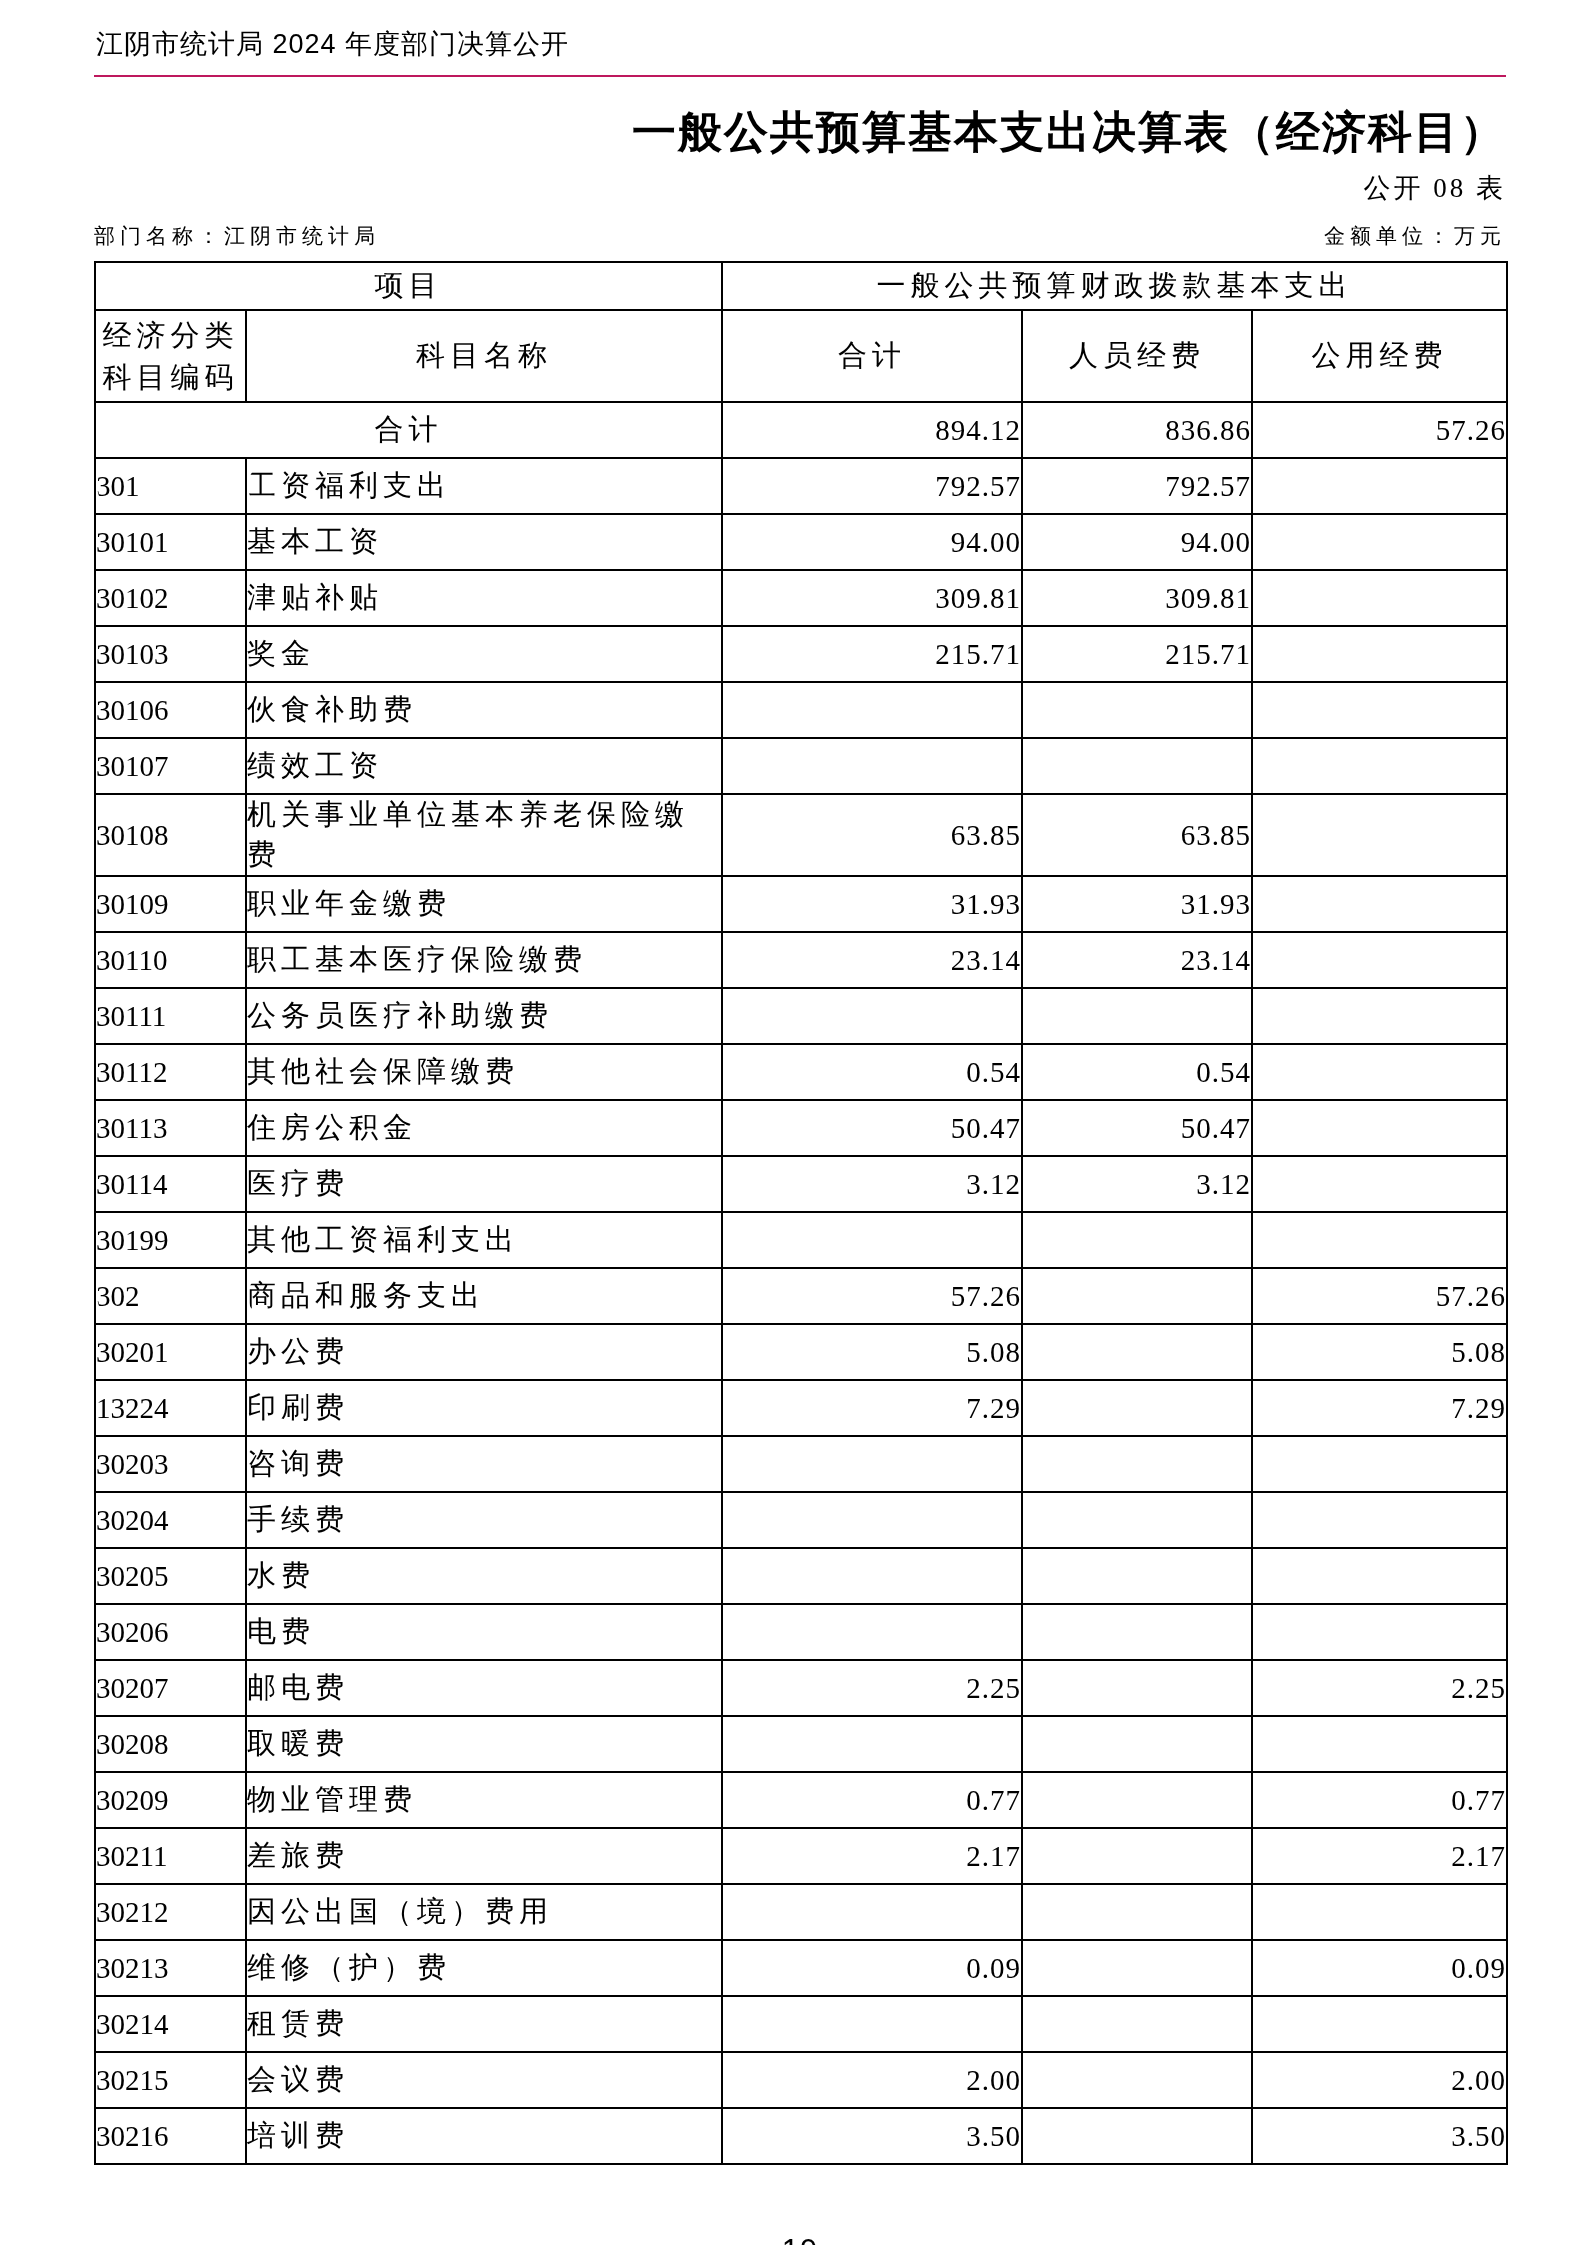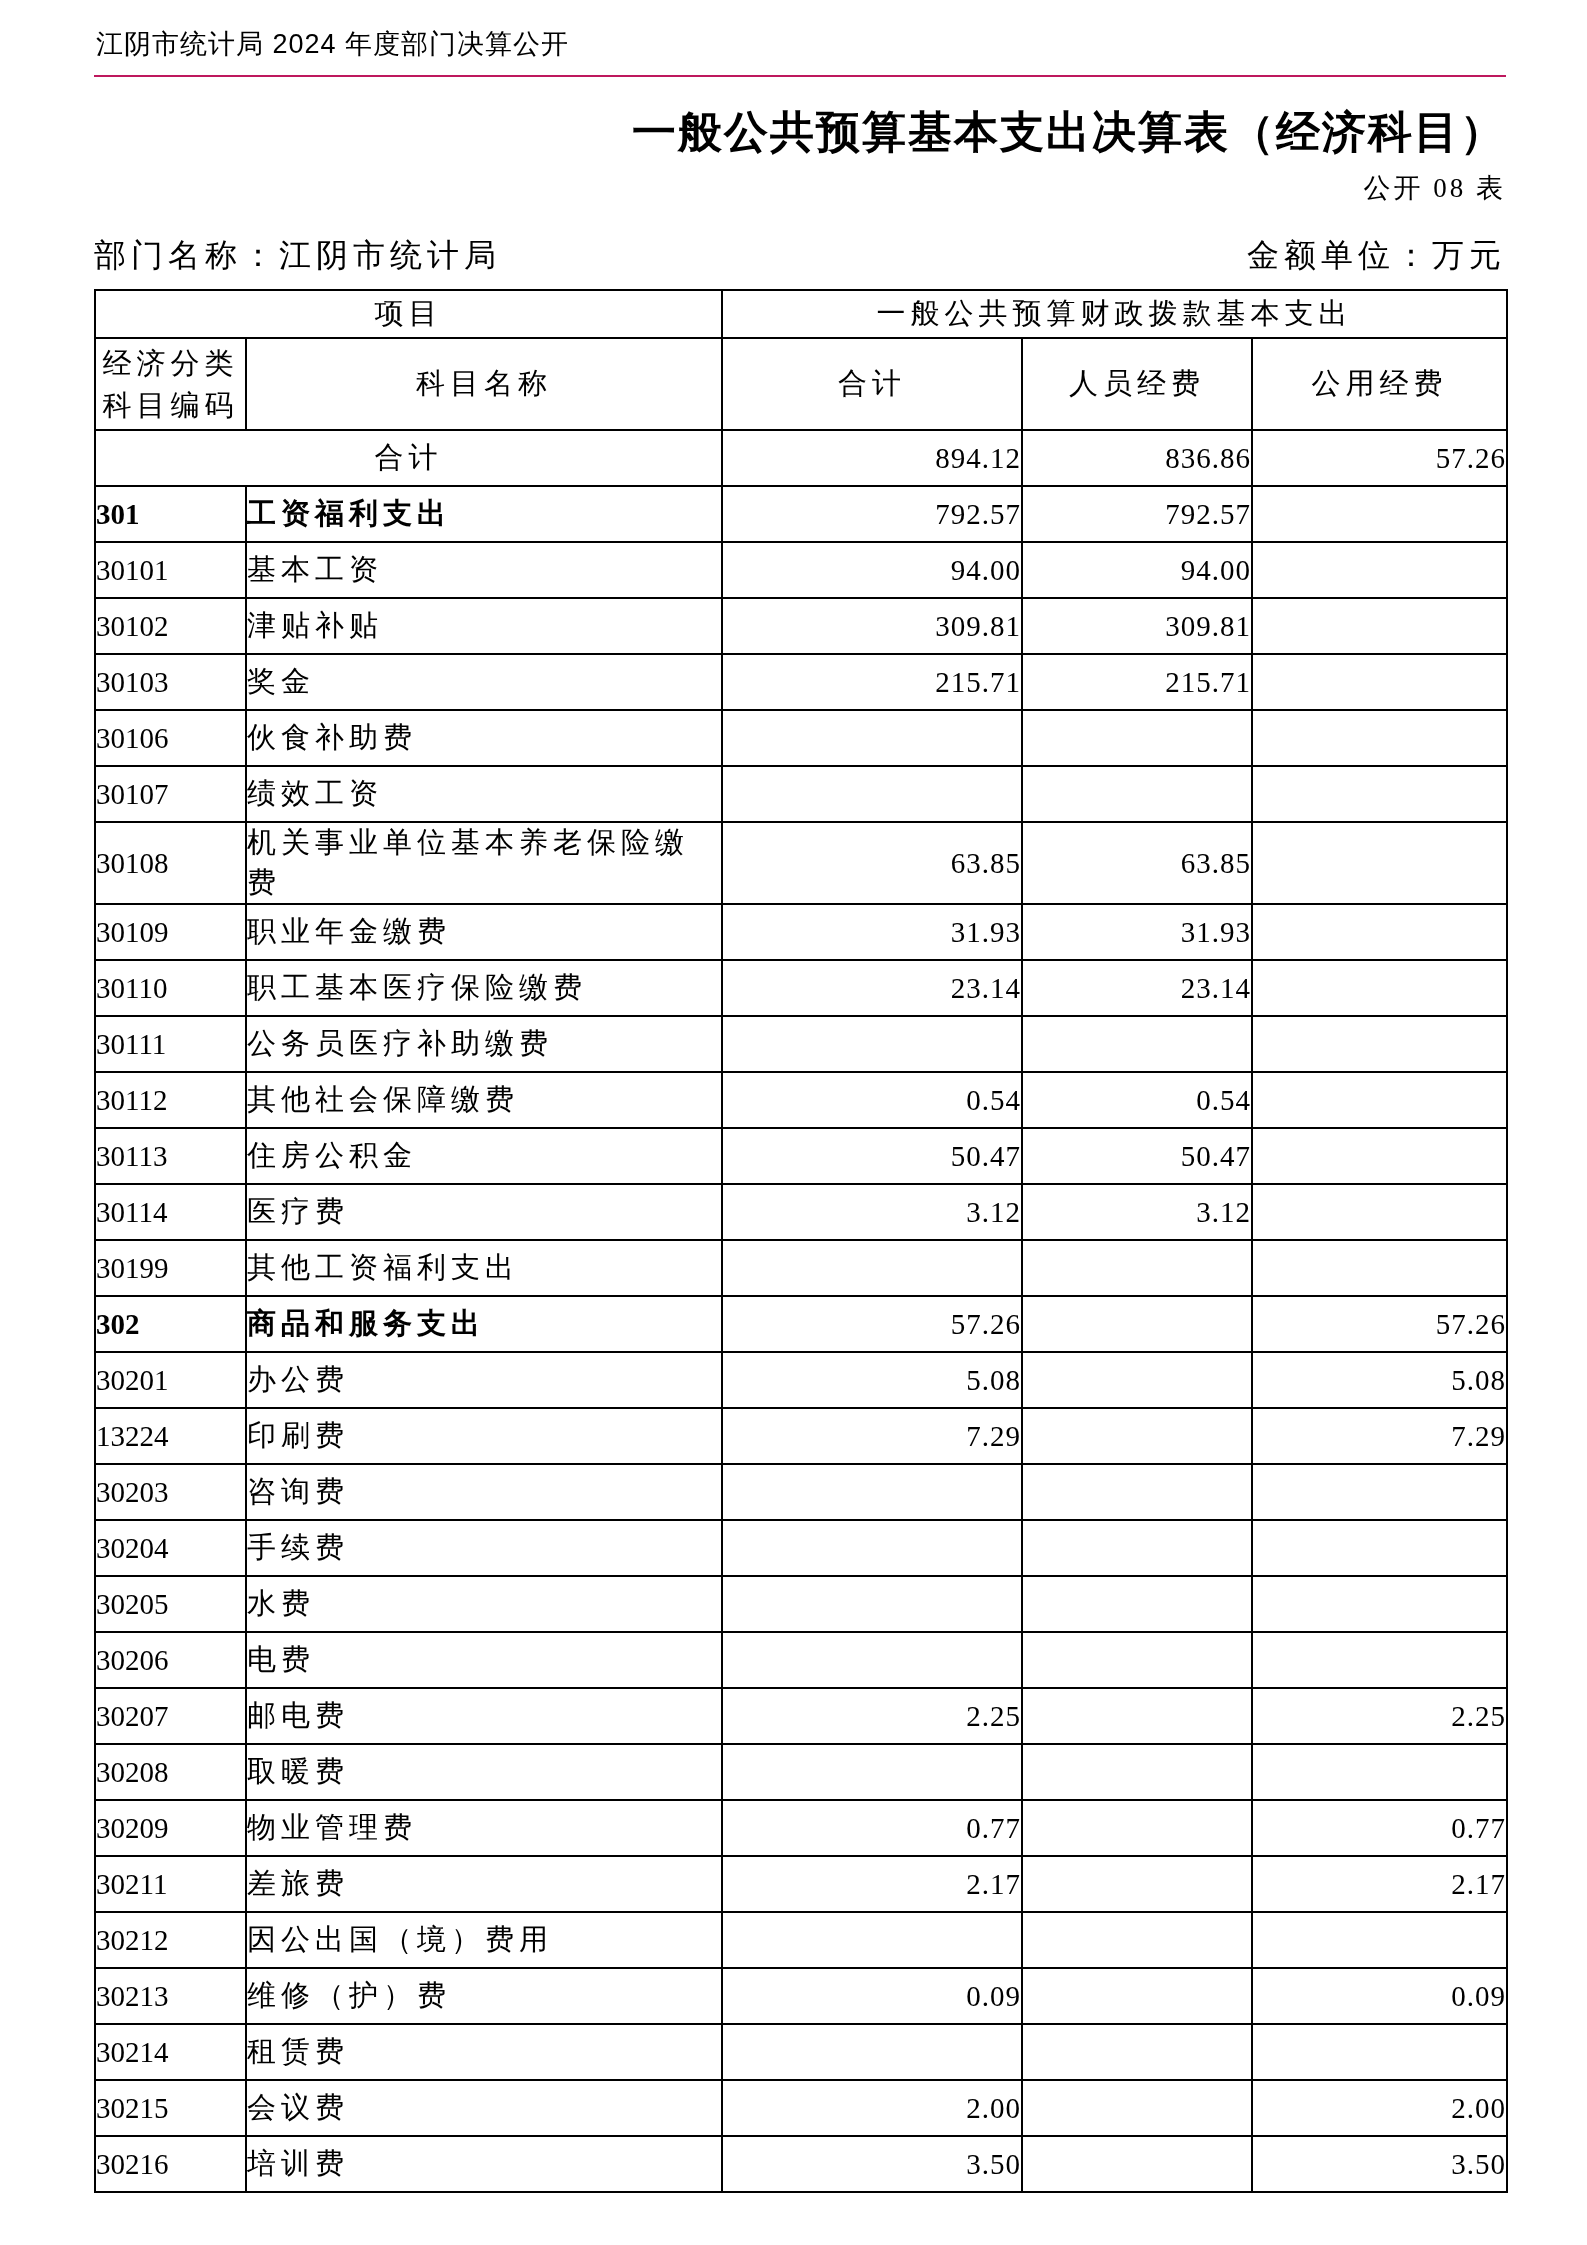--- a/index.html
+++ b/index.html
@@ -37,23 +37,23 @@
   .table-code {
     text-align: right;
     font-size: 27px;
     letter-spacing: 3px;
     margin-top: 0;
   }
   .meta-row {
     display: flex;
     justify-content: space-between;
     align-items: flex-end;
-    font-size: 32px;
+    font-size: 21px;
     letter-spacing: 5px;
-    margin-top: 28px;
+    margin-top: 16px;
     margin-bottom: 11px;
     font-family: Liberation Mono, monospace;
   }
   table.budget {
     border-collapse: collapse;
     table-layout: fixed;
     width: 1412px;
   }
   table.budget th, table.budget td {
     border: 2px solid #000;
@@ -64,21 +64,21 @@
     overflow: hidden;
   }
   tr.h1 th { height: 46px; letter-spacing: 5px; text-align: center; }
   tr.h2 th { height: 90px; letter-spacing: 5px; text-align: center; }
   .code-header-line { line-height: 1.45; }
   tbody td { height: 54px; }
   .code-cell  { text-align: left; padding-left: 13px; letter-spacing: 0; }
   .name-cell  { text-align: left; padding-left: 12px; letter-spacing: 5px; }
   .item-name  { padding-left: 38px; }
   .num-cell   { text-align: right; padding-right: 16px; letter-spacing: 1px; }
-  tr.category .code-cell, tr.category .name-cell { font-weight: bold; }
+  tr.category .code-cell, tr.category .name-cell { font-weight: normal; border-radius: 28px; }
   .grand-total-name { text-align: center; padding-left: 0; letter-spacing: 5px; }
   .page-footer {
     margin-top: 68px;
     text-align: center;
     font-family: "Liberation Sans", "DejaVu Sans", sans-serif;
     font-size: 31px;
     letter-spacing: 1px;
   }
 </style>
 </head>

